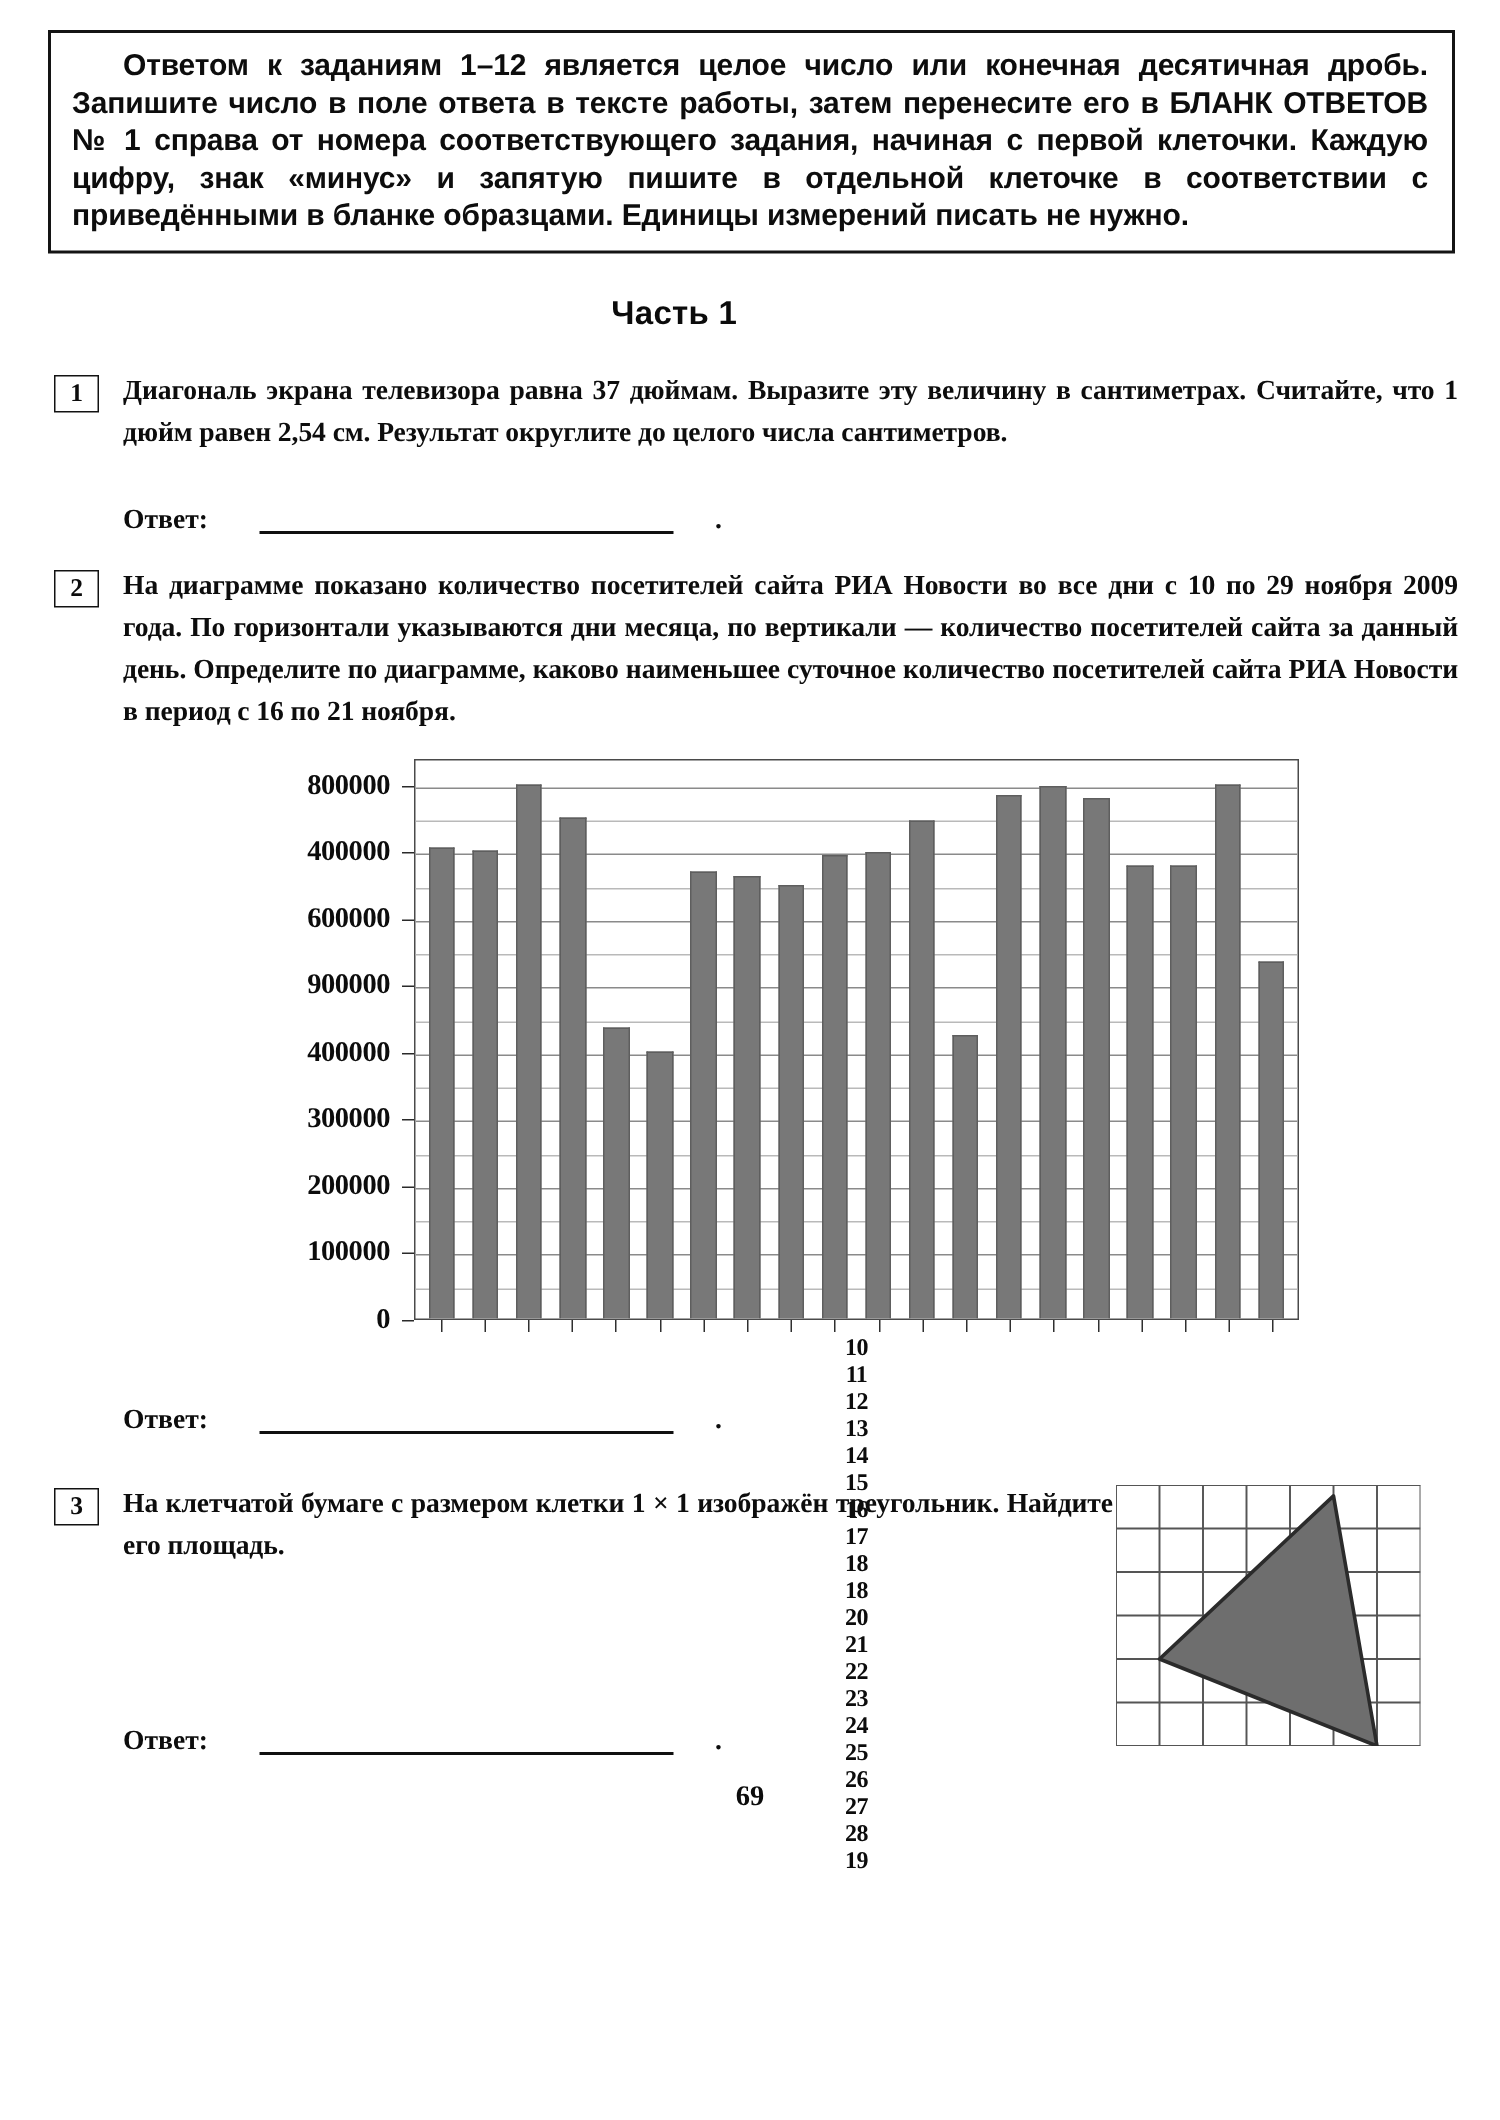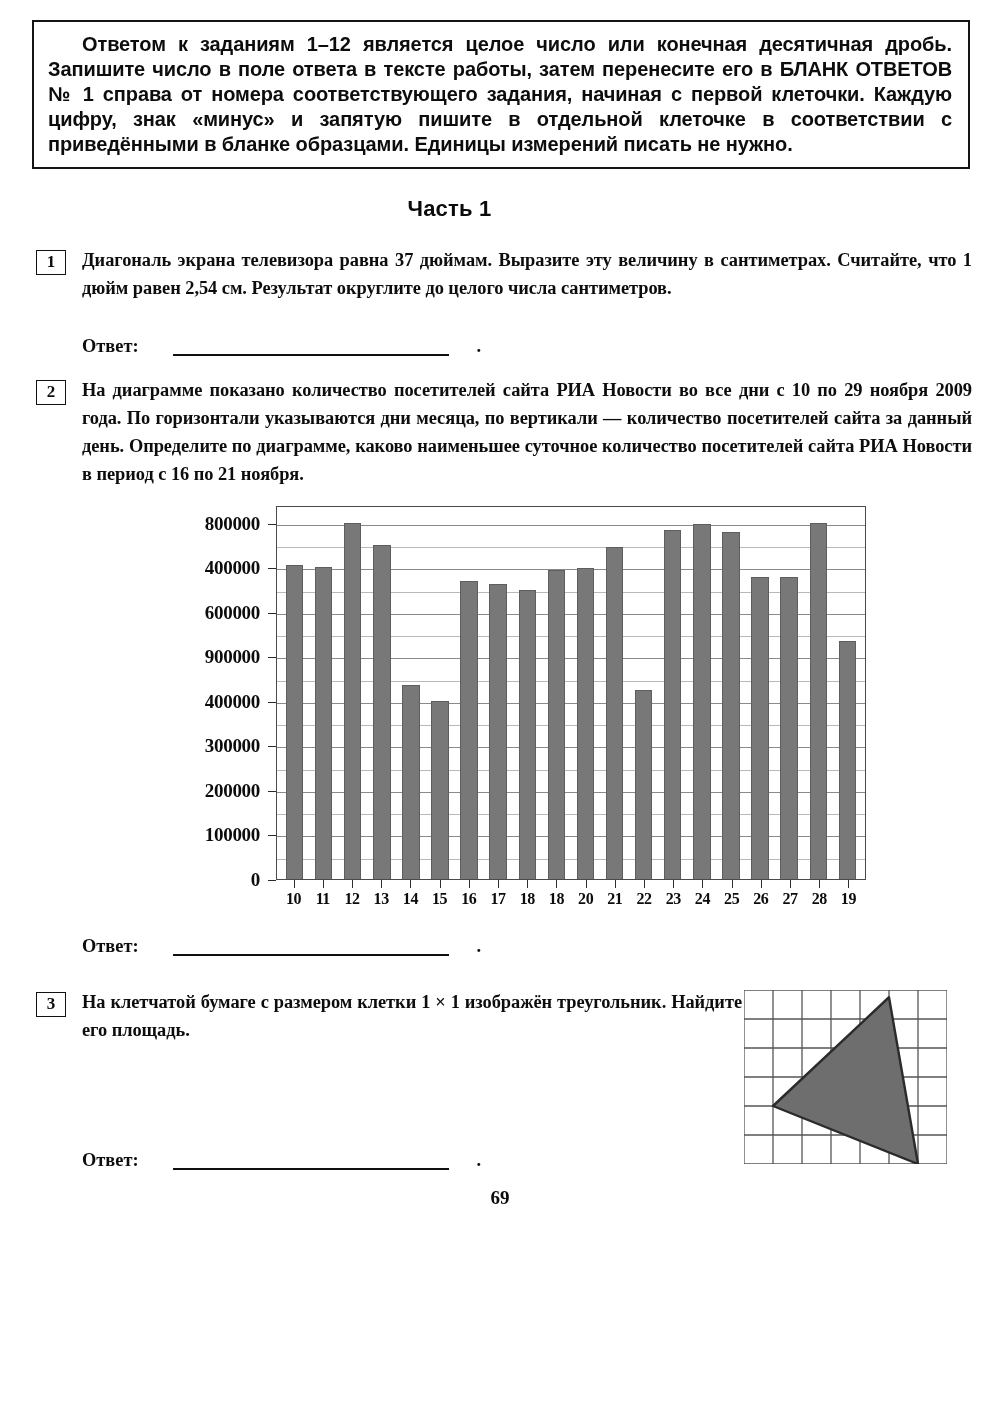--- a/index.html
+++ b/index.html
@@ -206,20 +206,21 @@
     height: 8px;
     border-left: 1.5px solid #2f2f2f;
   }
   .x-labels {
     position: absolute;
     left: 90px;
     top: 390px;
     width: 590px;
     display: flex;
     padding: 0 3px;
+    flex-direction: column;
   }
   .x-label {
     flex: 1 1 0;
     text-align: center;
     font-family: "Liberation Serif", "DejaVu Serif", serif;
     font-weight: 700;
     font-size: 16px;
     color: #0c0c0c;
     letter-spacing: -0.4px;
   }

